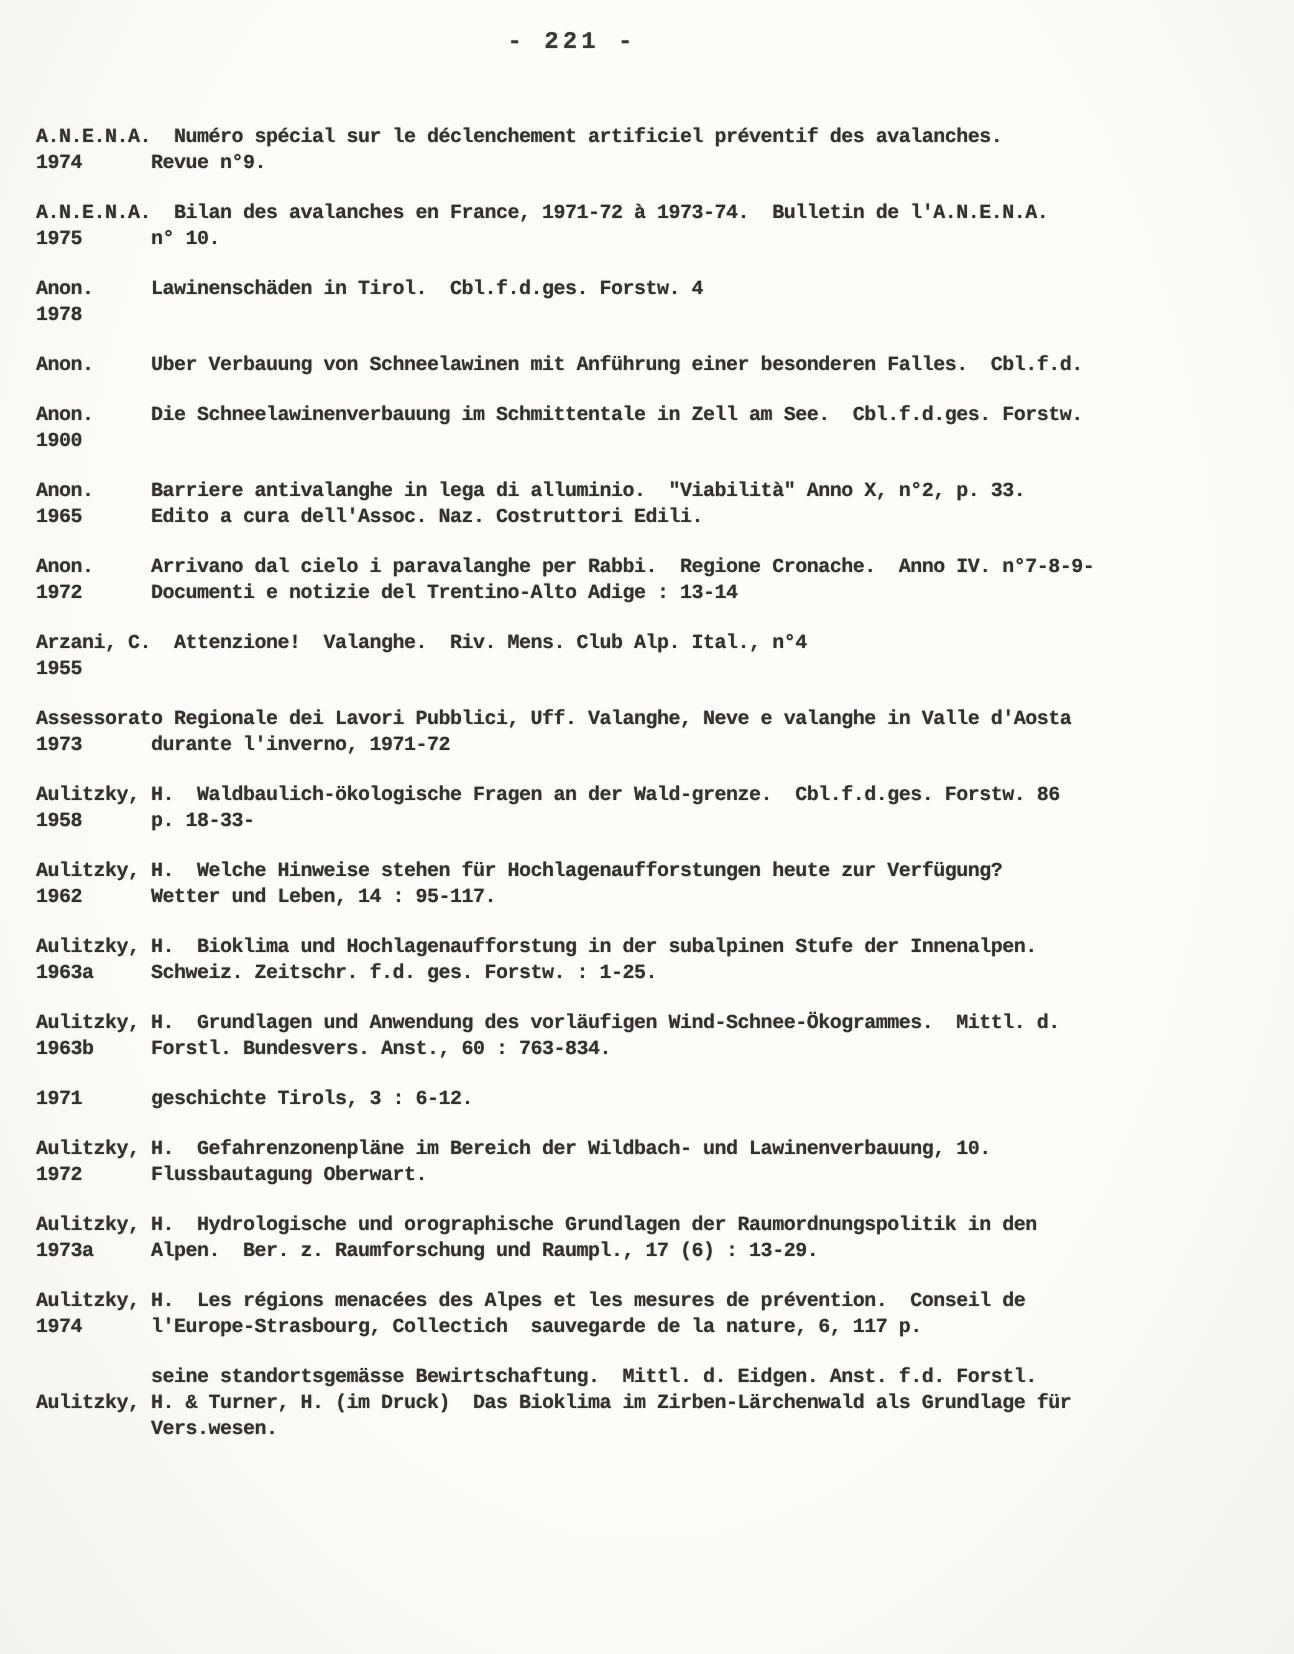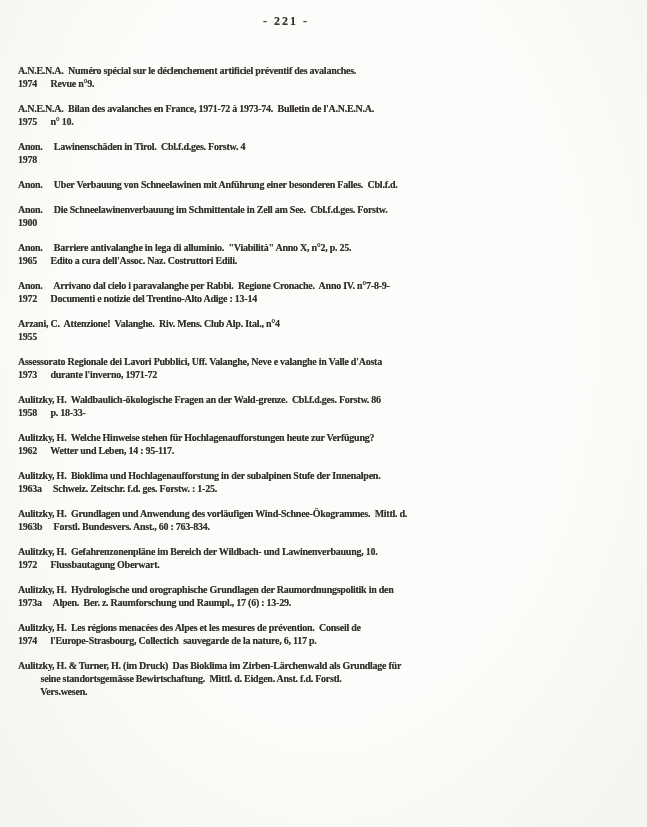--- a/index.html
+++ b/index.html
@@ -13,21 +13,20 @@
     background: radial-gradient(ellipse at 50% 40%, #fcfcfa 55%, #f3f3ef 100%);
     font-family: "Liberation Mono", "DejaVu Sans Mono", monospace;
     color: #35322e;
   }
   .page {
     position: relative;
     width: 596px;
     height: 827px;
     box-sizing: border-box;
     padding: 14px 16px 10px 18px;
-    font-family: Liberation Serif, serif;
   }
   .page-header {
     text-align: center;
     font-size: 12px;
     font-weight: 700;
     letter-spacing: 2px;
     color: #3a3733;
     text-shadow: 0 0 0.6px rgba(53,50,46,0.55);
     margin-right: 26px; 
   }
@@ -66,21 +65,21 @@
         <div class="line">1978      </div>
       </div>
       <div class="entry">
         <div class="line">Anon.     Uber Verbauung von Schneelawinen mit Anführung einer besonderen Falles.  Cbl.f.d.</div>
       </div>
       <div class="entry">
         <div class="line">Anon.     Die Schneelawinenverbauung im Schmittentale in Zell am See.  Cbl.f.d.ges. Forstw.</div>
         <div class="line">1900      </div>
       </div>
       <div class="entry">
-        <div class="line">Anon.     Barriere antivalanghe in lega di alluminio.  "Viabilità" Anno X, n°2, p. 25.</div>
+        <div class="line">Anon.     Barriere antivalanghe in lega di alluminio.  "Viabilità" Anno X, n°2, p. 33.</div>
         <div class="line">1965      Edito a cura dell'Assoc. Naz. Costruttori Edili.</div>
       </div>
       <div class="entry">
         <div class="line">Anon.     Arrivano dal cielo i paravalanghe per Rabbi.  Regione Cronache.  Anno IV. n°7-8-9-</div>
         <div class="line">1972      Documenti e notizie del Trentino-Alto Adige : 13-14</div>
       </div>
       <div class="entry">
         <div class="line">Arzani, C.  Attenzione!  Valanghe.  Riv. Mens. Club Alp. Ital., n°4</div>
         <div class="line">1955      </div>
       </div>
@@ -98,32 +97,33 @@
       </div>
       <div class="entry">
         <div class="line">Aulitzky, H.  Bioklima und Hochlagenaufforstung in der subalpinen Stufe der Innenalpen.</div>
         <div class="line">1963a     Schweiz. Zeitschr. f.d. ges. Forstw. : 1-25.</div>
       </div>
       <div class="entry">
         <div class="line">Aulitzky, H.  Grundlagen und Anwendung des vorläufigen Wind-Schnee-Ökogrammes.  Mittl. d.</div>
         <div class="line">1963b     Forstl. Bundesvers. Anst., 60 : 763-834.</div>
       </div>
       <div class="entry">
+        <div class="line">1971      geschichte Tirols, 3 : 6-12.</div>
       </div>
       <div class="entry">
         <div class="line">Aulitzky, H.  Gefahrenzonenpläne im Bereich der Wildbach- und Lawinenverbauung, 10.</div>
         <div class="line">1972      Flussbautagung Oberwart.</div>
       </div>
       <div class="entry">
         <div class="line">Aulitzky, H.  Hydrologische und orographische Grundlagen der Raumordnungspolitik in den</div>
         <div class="line">1973a     Alpen.  Ber. z. Raumforschung und Raumpl., 17 (6) : 13-29.</div>
       </div>
       <div class="entry">
         <div class="line">Aulitzky, H.  Les régions menacées des Alpes et les mesures de prévention.  Conseil de</div>
         <div class="line">1974      l'Europe-Strasbourg, Collectich  sauvegarde de la nature, 6, 117 p.</div>
       </div>
       <div class="entry">
+        <div class="line">          seine standortsgemässe Bewirtschaftung.  Mittl. d. Eidgen. Anst. f.d. Forstl.</div>
         <div class="line">Aulitzky, H. &amp; Turner, H. (im Druck)  Das Bioklima im Zirben-Lärchenwald als Grundlage für</div>
-        <div class="line">          seine standortsgemässe Bewirtschaftung.  Mittl. d. Eidgen. Anst. f.d. Forstl.</div>
         <div class="line">          Vers.wesen.</div>
       </div>
     </div>
 </div>
 
 </body></html>

